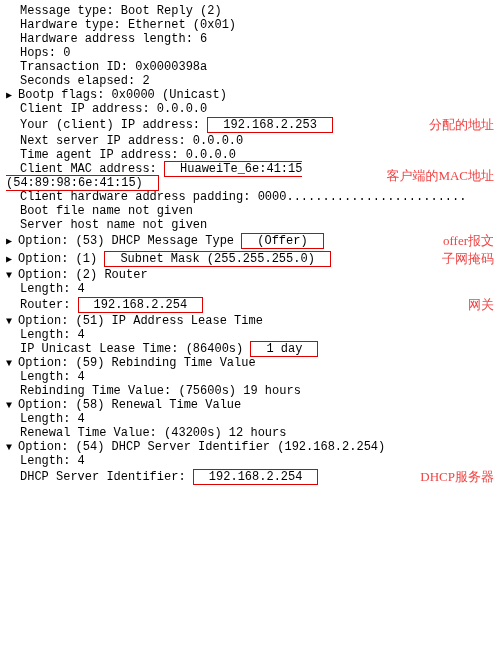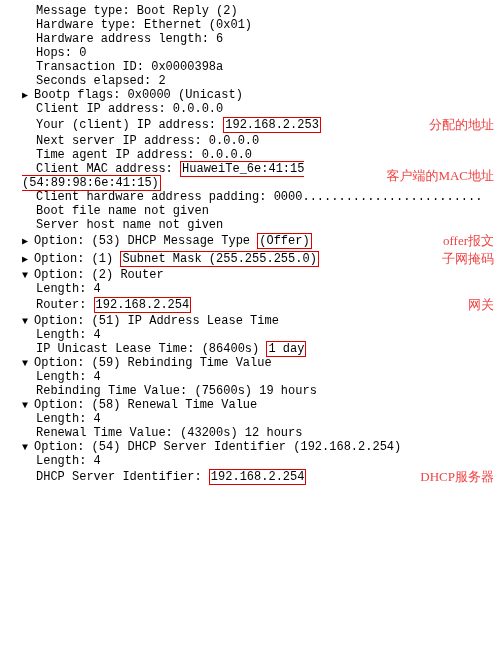--- a/index.html
+++ b/index.html
@@ -18,30 +18,29 @@
     }
     .arrow {
       display: inline-block;
       width: 12px;
       color: #000;
       font-size: 10px;
     }
     .highlight-red {
       border: 1.5px solid #e00000;
       display: inline;
-      padding: 0 1px;
+      padding: 0 15px;
     }
     .line-wrapper {
       position: relative;
       display: flex;
       align-items: center;
     }
     .line-text {
       flex: 1;
-      margin-left: 16px;
     }
     .ann-right {
       color: #ef4444;
       font-family: 'SimSun', 'STSong', serif;
       font-size: 13px;
       margin-left: 8px;
       white-space: nowrap;
     }
   </style>
 </head>

